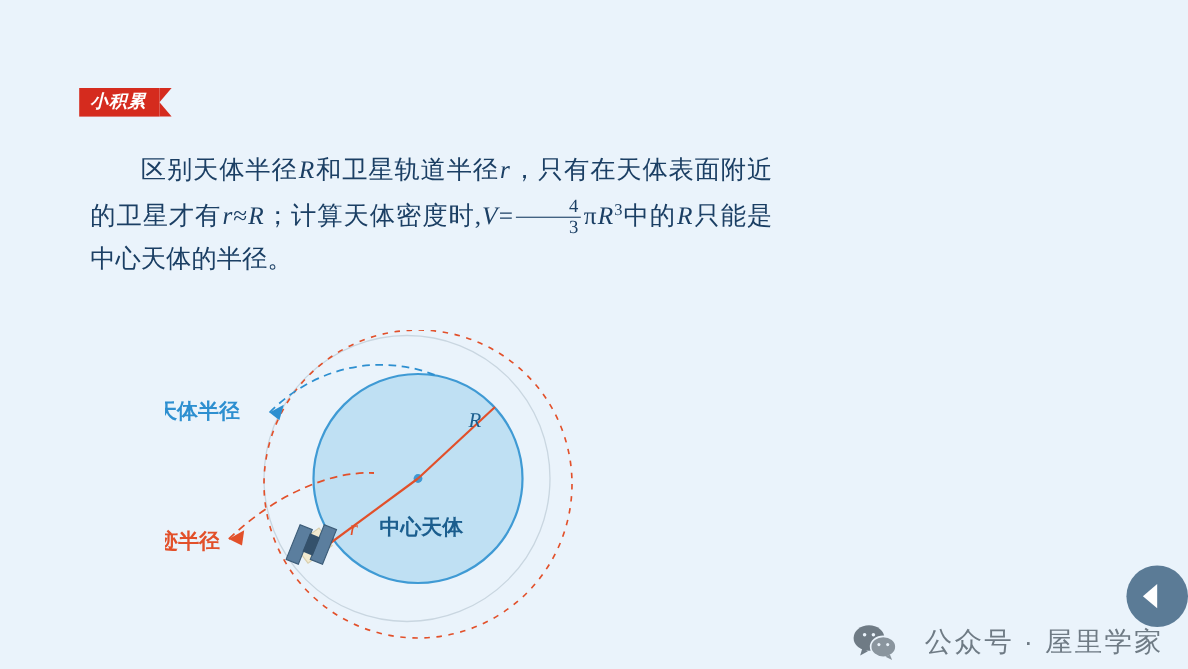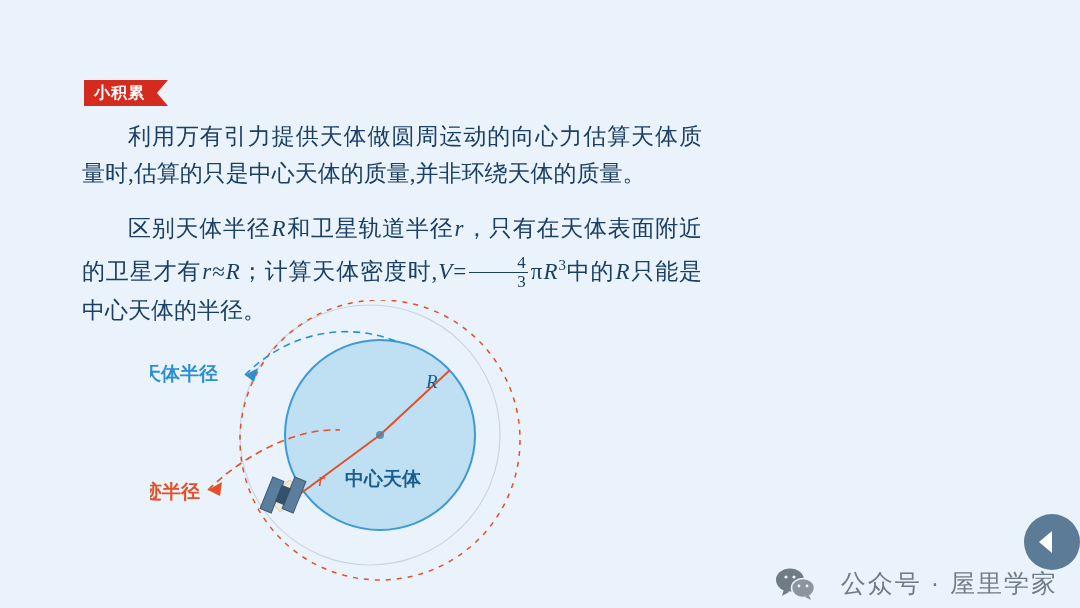--- a/index.html
+++ b/index.html
@@ -11,25 +11,26 @@
     height: 608px;
     background: #eaf3fb;
     font-family: "Liberation Serif", serif;
     overflow: hidden;
     position: relative;
   }
 
   
   #badge-wrap {
     position: absolute;
-    left: 84px;
+    left: 72px;
     top: 80px;
     height: 26px;
     display: flex;
     align-items: stretch;
+    font-style: italic;
   }
   #badge {
     background: #d52b1e;
     color: #ffffff;
     font-family: "Liberation Sans", sans-serif;
     font-weight: bold;
     font-size: 16px;
     line-height: 26px;
     padding: 0 12px 0 10px;
     letter-spacing: 1px;
@@ -156,21 +157,20 @@
 </style>
 </head>
 <body>
 
 <div id="badge-wrap">
   <div id="badge">小积累</div>
   <div id="badge-arrow"></div>
 </div>
 
 <div id="text-block">
-  <div class="para">利用万有引力提供天体做圆周运动的向心力估算天体质量时,估算的只是中心天体的质量,并非环绕天体的质量。</div>
   <div class="para2"><span>区别天体半径</span><span class="mi">R</span><span>和卫星轨道半径</span><span class="mi">r</span><span>，只有在天体表面附近的卫星才有</span><span class="mi">r</span><span>≈</span><span class="mi">R</span><span>；计算天体密度时,</span><span class="mi">V</span><span>=</span><span class="frac"><span class="num">4</span><span class="den">3</span></span><span>π</span><span class="mi">R</span><span class="sup">3</span><span>中的</span><span class="mi">R</span><span>只能是中心天体的半径。</span></div>
 </div>
 
 <div id="figure">
   <svg width="580" height="300" viewBox="0 0 580 300">
 
     <circle cx="220" cy="135" r="130" fill="none" stroke="#c9d6e0" stroke-width="1.2"></circle>
 
     <circle cx="230" cy="140" r="140" fill="none" stroke="#e2502a" stroke-width="1.5" stroke-dasharray="5,6"></circle>
 

